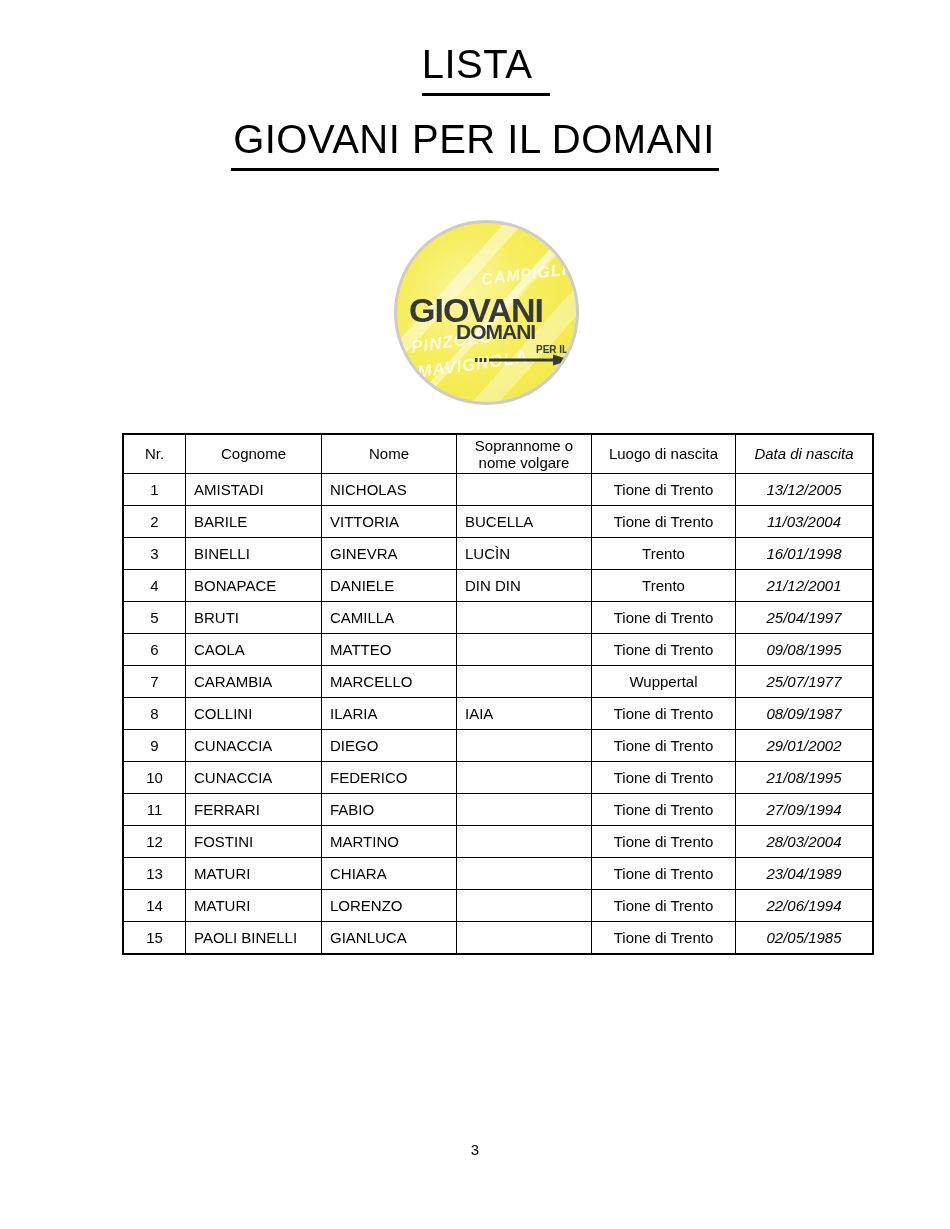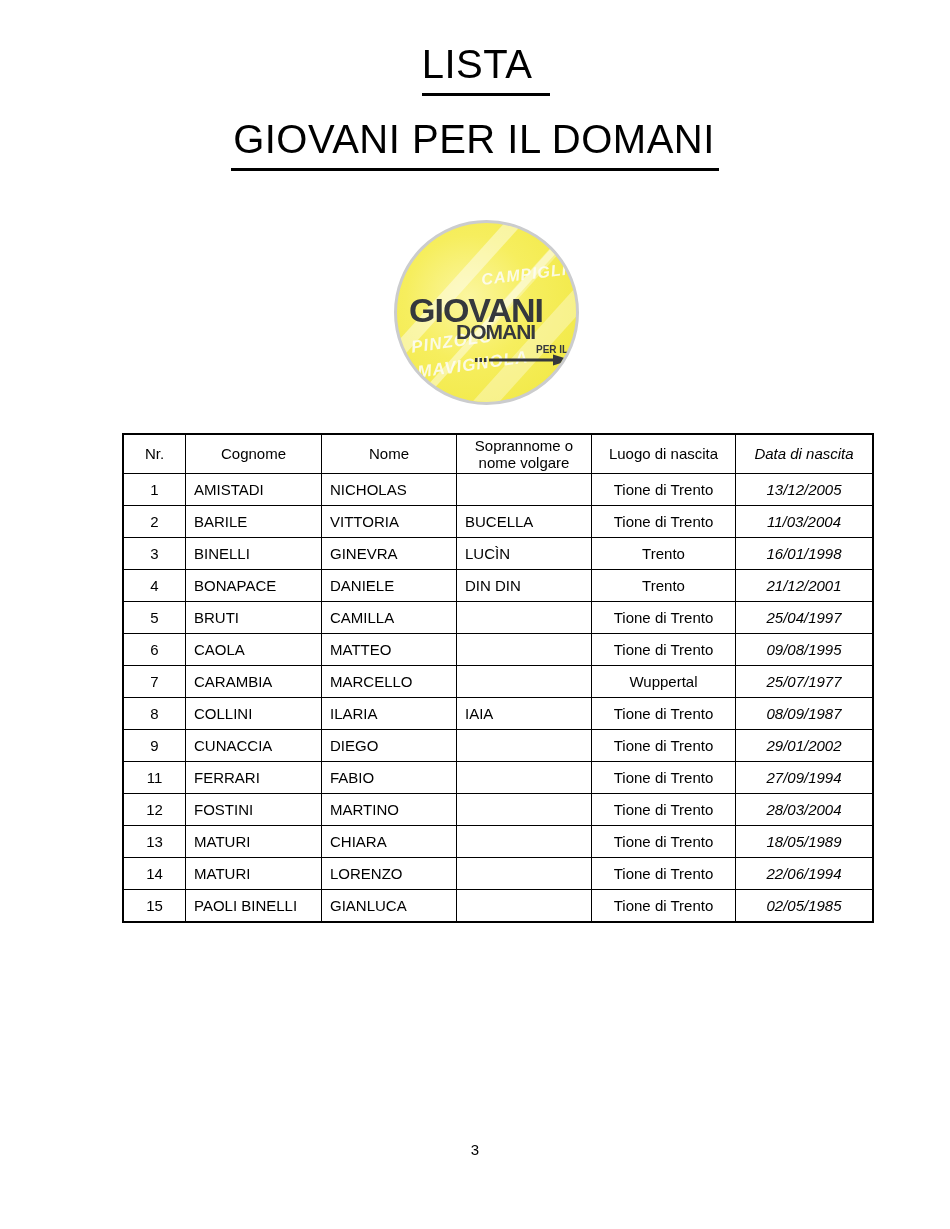--- a/index.html
+++ b/index.html
@@ -218,20 +218,28 @@
         </tr>
         <tr>
           <td class="c0">9</td>
           <td class="c1">CUNACCIA</td>
           <td class="c2">DIEGO</td>
           <td class="c3"></td>
           <td class="c4">Tione di Trento</td>
           <td class="c5">29/01/2002</td>
         </tr>
         <tr>
+          <td class="c0">10</td>
+          <td class="c1">CUNACCIA</td>
+          <td class="c2">FEDERICO</td>
+          <td class="c3"></td>
+          <td class="c4">Tione di Trento</td>
+          <td class="c5">21/08/1995</td>
+        </tr>
+        <tr>
           <td class="c0">11</td>
           <td class="c1">FERRARI</td>
           <td class="c2">FABIO</td>
           <td class="c3"></td>
           <td class="c4">Tione di Trento</td>
           <td class="c5">27/09/1994</td>
         </tr>
         <tr>
           <td class="c0">12</td>
           <td class="c1">FOSTINI</td>
@@ -239,21 +247,21 @@
           <td class="c3"></td>
           <td class="c4">Tione di Trento</td>
           <td class="c5">28/03/2004</td>
         </tr>
         <tr>
           <td class="c0">13</td>
           <td class="c1">MATURI</td>
           <td class="c2">CHIARA</td>
           <td class="c3"></td>
           <td class="c4">Tione di Trento</td>
-          <td class="c5">18/05/1989</td>
+          <td class="c5">23/04/1989</td>
         </tr>
         <tr>
           <td class="c0">14</td>
           <td class="c1">MATURI</td>
           <td class="c2">LORENZO</td>
           <td class="c3"></td>
           <td class="c4">Tione di Trento</td>
           <td class="c5">22/06/1994</td>
         </tr>
         <tr>

